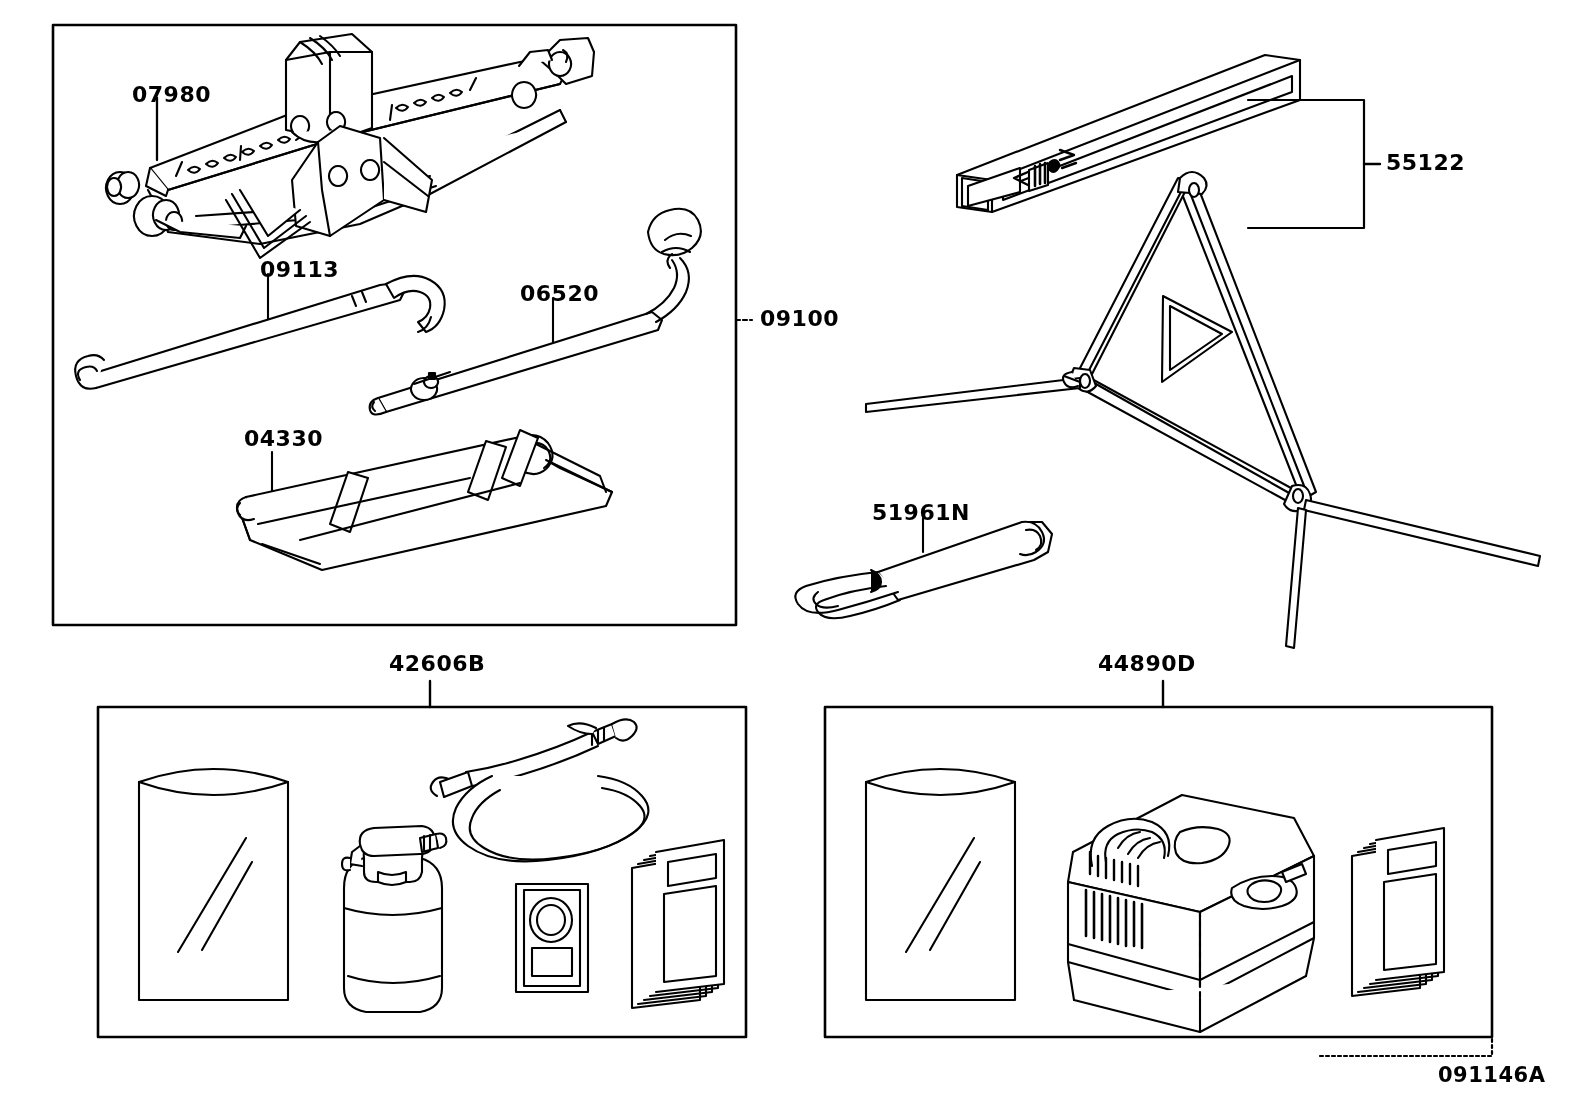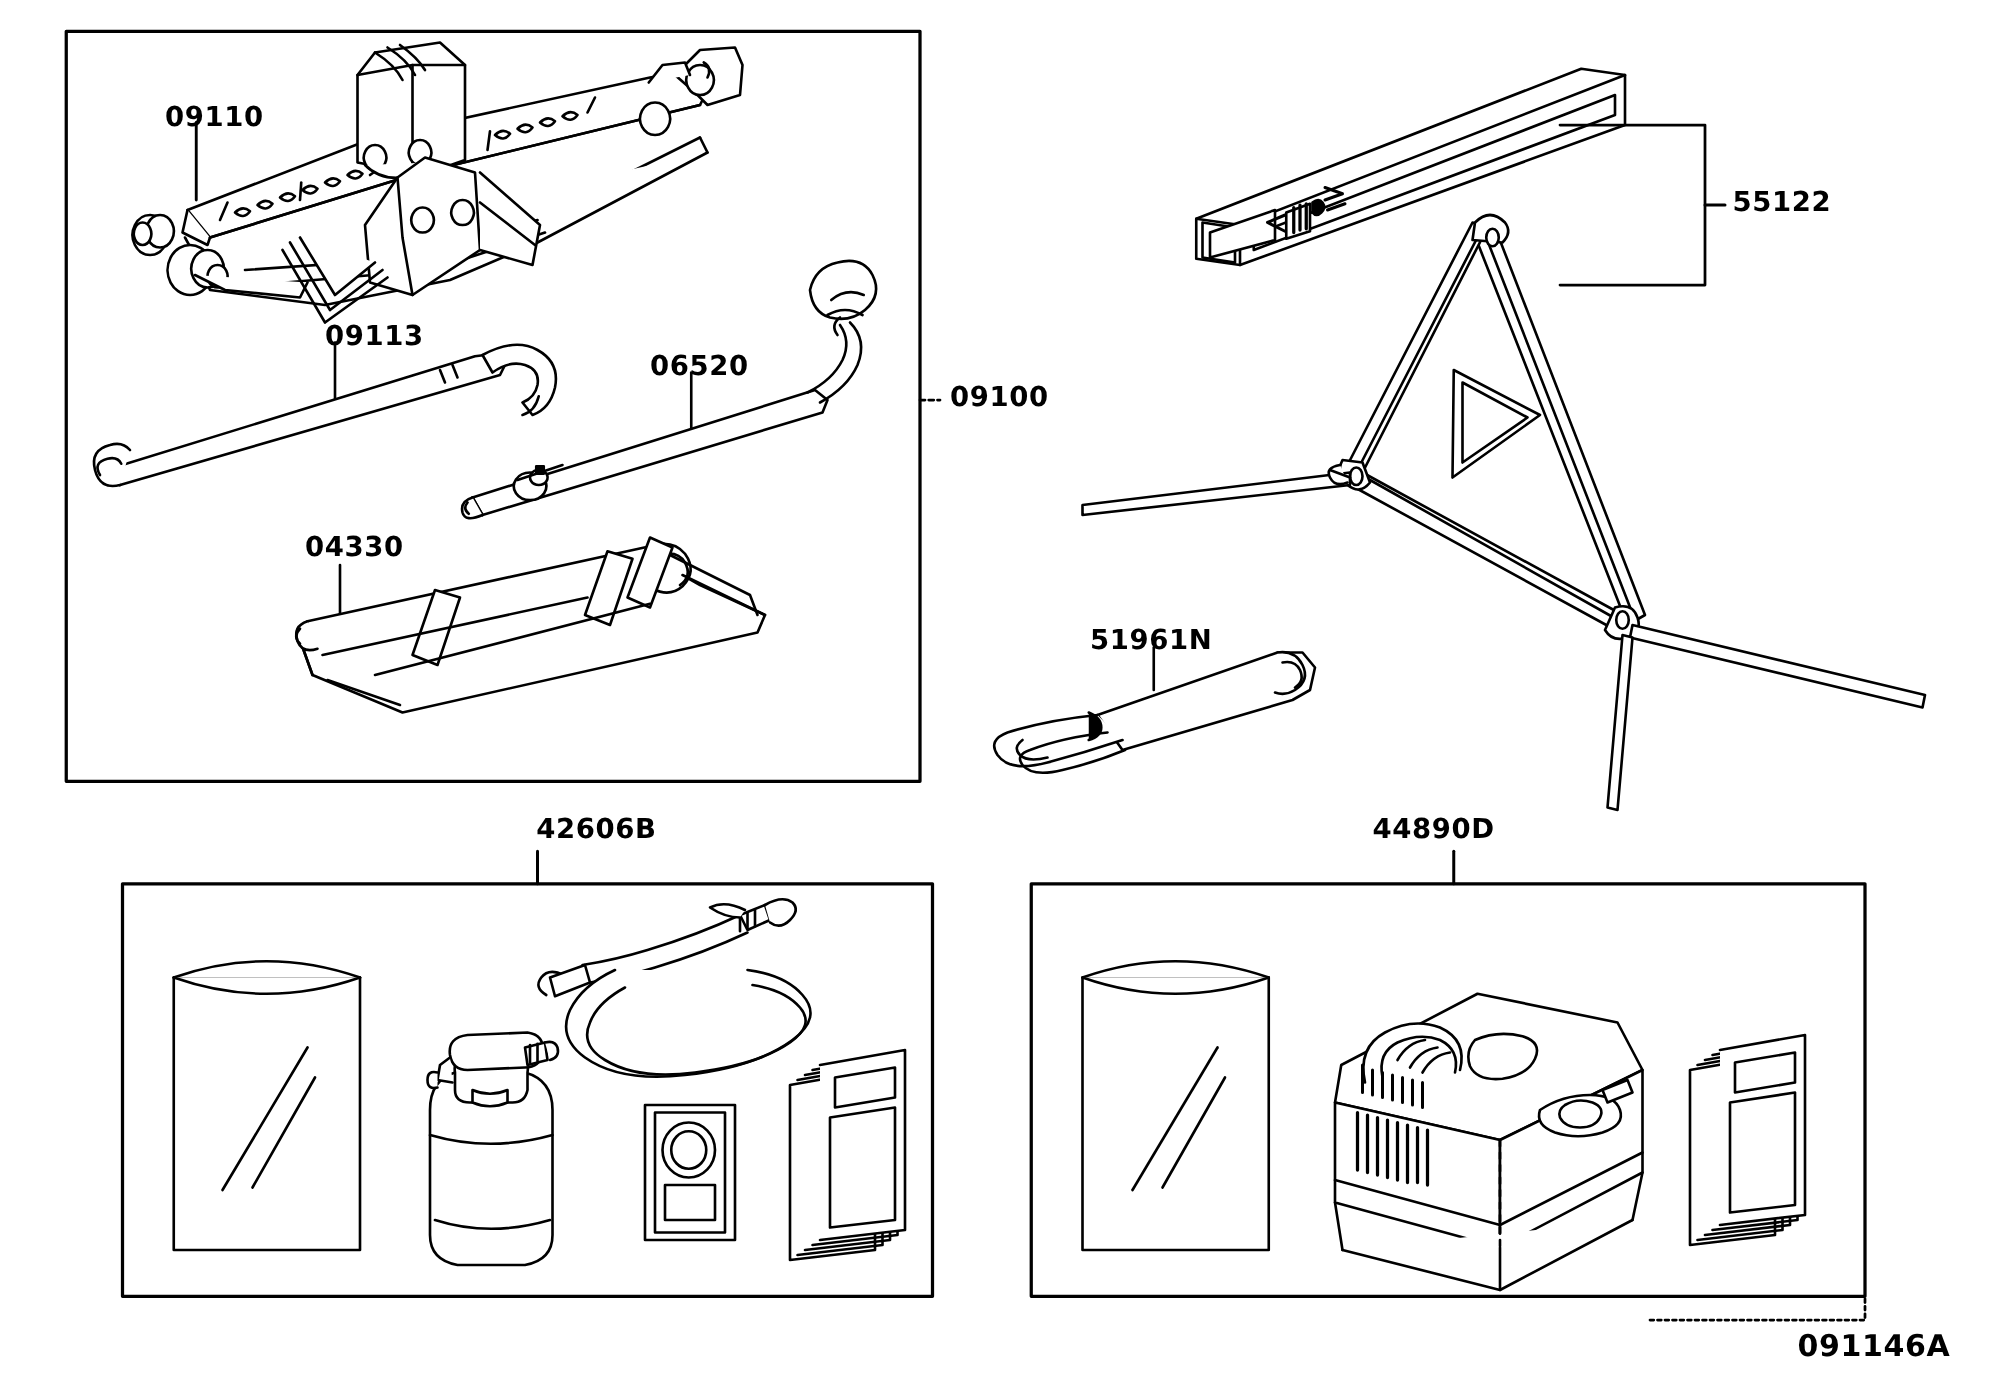--- a/index.html
+++ b/index.html
@@ -30,21 +30,21 @@
     font-size: 22px;
     letter-spacing: 0.5px;
     color: #000000;
     white-space: nowrap;
     line-height: 1;
   }
   .diag-id {
     position: absolute;
     font-family: "DejaVu Sans", sans-serif;
     font-weight: bold;
-    font-size: 24px;
+    font-size: 21px;
     letter-spacing: 0.5px;
     color: #000000;
     white-space: nowrap;
   }
 </style>
 </head>
 <body>
 
 <div id="page">
 
@@ -369,33 +369,33 @@
         </g>
       </g>
 
       <g>
         <path d="M1320,1056 L1492,1056 L1492,1037" fill="none" stroke-width="2.2" stroke-dasharray="3 3"></path>
       </g>
 
     </g>
   </svg>
 
-  <div class="plabel" style="left:132px; top:84px;">09110</div>
+  <div class="plabel" style="left:132px; top:84px;">07980</div>
 
   <div class="plabel" style="left:232px; top:259px;margin-left:28px;">09113</div>
 
   <div class="plabel" style="left:520px; top:283px;">06520</div>
 
   <div class="plabel" style="left:244px; top:428px;">04330</div>
 
   <div class="plabel" style="left:760px; top:308px;">09100</div>
 
   <div class="plabel" style="left:1386px; top:152px;">55122</div>
 
   <div class="plabel" style="left:872px; top:502px;">51961N</div>
 
-  <div class="plabel" style="left:389px; top:653px;margin-left:40px;">42606B</div>
+  <div class="plabel" style="left:389px; top:653px;">42606B</div>
 
   <div class="plabel" style="left:1098px; top:653px;">44890D</div>
 
   <div class="diag-id" style="left:1438px; top:1063px;">091146A</div>
 
 </div>
 
 </body></html>

